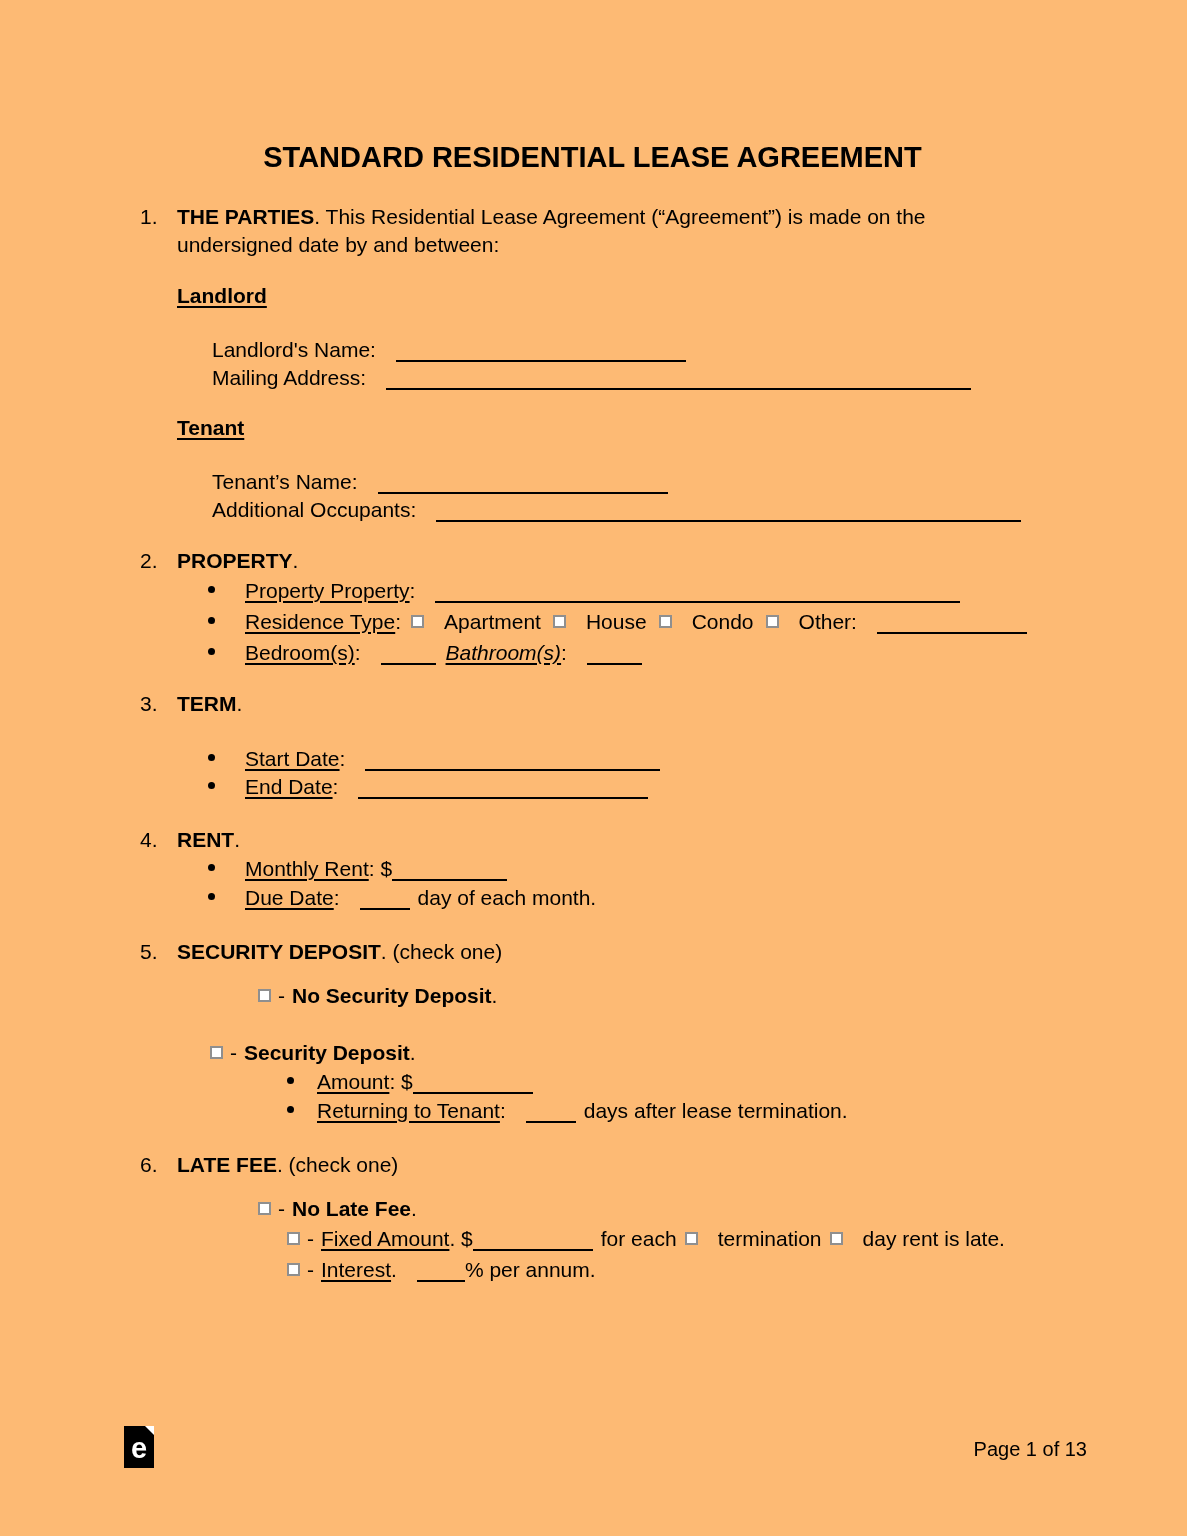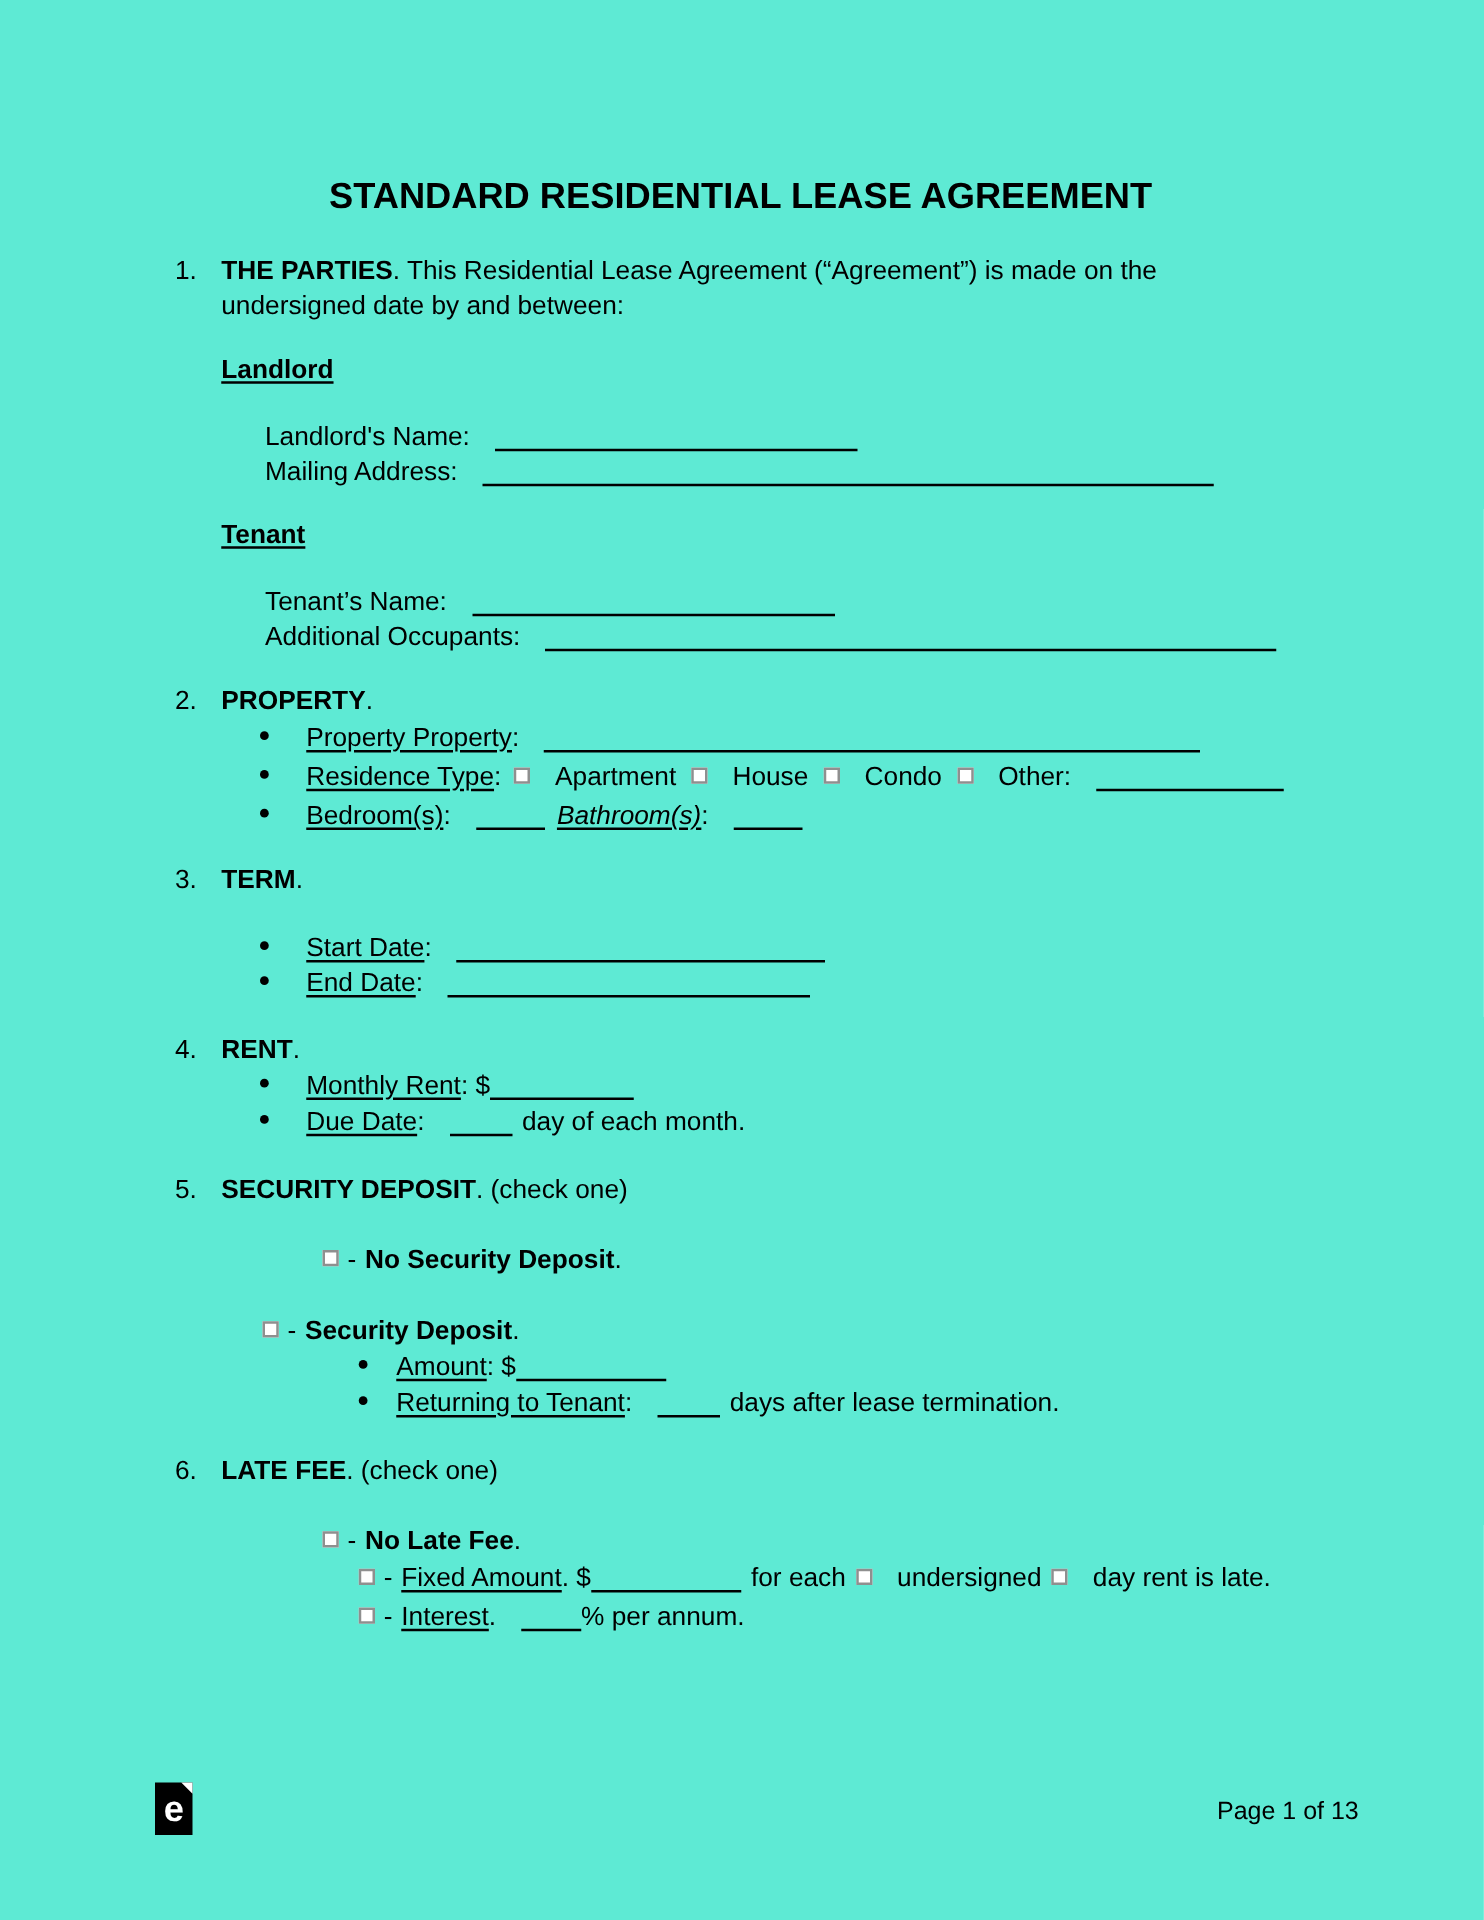--- a/index.html
+++ b/index.html
@@ -1,19 +1,19 @@
 <!DOCTYPE html>
 <html><head>
 <meta charset="utf-8">
 <style>
   html,body{margin:0;padding:0;}
   .page{
     position:relative;
     width:1187px;height:1536px;
-    background:#5eead4;
+    background:#fdba74;
     font-family:"Liberation Sans", sans-serif;
     font-size:21px;line-height:28px;color:#000;
     overflow:hidden;
   }
   .doc{padding:140px 142px 0 140px;}
   .title{
     text-align:center;font-weight:bold;font-size:29px;line-height:34px;
     margin:0 0 29px 0;letter-spacing:0;
   }
   .row{display:flex;align-items:baseline;}
@@ -27,21 +27,21 @@
   .dot{display:inline-block;width:7px;height:7px;border-radius:50%;background:#000;margin:0 30px 5px 0;}
   .dot.sub{margin-right:23px;}
   .ind1{margin-left:37px;font-weight:bold;}
   .ind2{margin-left:72px;}
   .bullet-row{margin-left:68px;}
   .check-row{margin-left:70px;}
   .sub-row{margin-left:147px;}
   .lh31{line-height:31px;}
   .lh29{line-height:29px;}
   .mt22{margin-top:22px;}.mt23{margin-top:23px;}.mt25{margin-top:25px;}
-  .mt26{margin-top:26px;}.mt27{margin-top:27px;}.mt28{margin-top:28px;padding-left:48px;}.mt29{margin-top:29px;}
+  .mt26{margin-top:26px;}.mt27{margin-top:27px;}.mt28{margin-top:16px;padding-left:48px;}.mt29{margin-top:29px;}
   .w48{width:48px;}.w50{width:50px;}.w55{width:55px;}.w115{width:115px;}.w120{width:120px;}
   .w150{width:150px;}.w290{width:290px;}.w295{width:295px;}.w525{width:525px;}.w585{width:585px;}
   .ml6{margin-left:20px;}.ml8{margin-left:8px;}.ml10{margin-left:10px;font-style:italic;}.ml12{margin-left:12px;}
   .footer-logo{position:absolute;left:124px;top:1426px;width:30px;height:42px;background:#000;}
   .logo-fold{position:absolute;top:0;right:0;width:0;height:0;border-left:9px solid transparent;border-top:9px solid #fff;}
   .logo-e{position:absolute;left:50%;top:50%;transform:translate(-50%,-46%);color:#fff;font-weight:bold;font-size:29px;line-height:29px;}
   .page-num{position:absolute;top:1437px;right:100px;font-size:20px;line-height:24px;}
 </style>
 </head>
 <body>
@@ -102,21 +102,21 @@
     <div class="sub-row lh29"><span class="dot sub"></span><span class="ul">Amount</span><span>: $</span><span class="bl w120"></span></div>
     <div class="sub-row lh29"><span class="dot sub"></span><span class="ul">Returning to Tenant</span><span>:</span><span class="bl w50 ml6"></span><span class="ml8">days after lease termination.</span></div>
 
     <div class="row mt26">
         <span class="num">6.</span>
         <div class="body"><b>LATE FEE</b><span>. (check one)</span></div>
       </div>
 
     <div class="check-row mt28"><span class="cb"></span><span class="dash">-</span><b>No Late Fee</b><span>.</span></div>
 
-    <div class="sub-row lh31"><span class="cb"></span><span class="dash">-</span><span class="ul">Fixed Amount</span><span>. $</span><span class="bl w120"></span><span class="ml8">for each</span><span class="cb ml8"></span><span class="ml6">undersigned</span><span class="cb ml8"></span><span class="ml6">day rent is late.</span></div>
+    <div class="sub-row lh31"><span class="cb"></span><span class="dash">-</span><span class="ul">Fixed Amount</span><span>. $</span><span class="bl w120"></span><span class="ml8">for each</span><span class="cb ml8"></span><span class="ml6">termination</span><span class="cb ml8"></span><span class="ml6">day rent is late.</span></div>
     <div class="sub-row lh31"><span class="cb"></span><span class="dash">-</span><span class="ul">Interest</span><span>.</span><span class="bl w48 ml6"></span><span>% per annum.</span></div>
 
   </div>
 
   <div class="footer-logo">
       <span class="logo-e">e</span>
       <span class="logo-fold"></span>
     </div>
   <div class="page-num">Page 1 of 13</div>
 </div>

